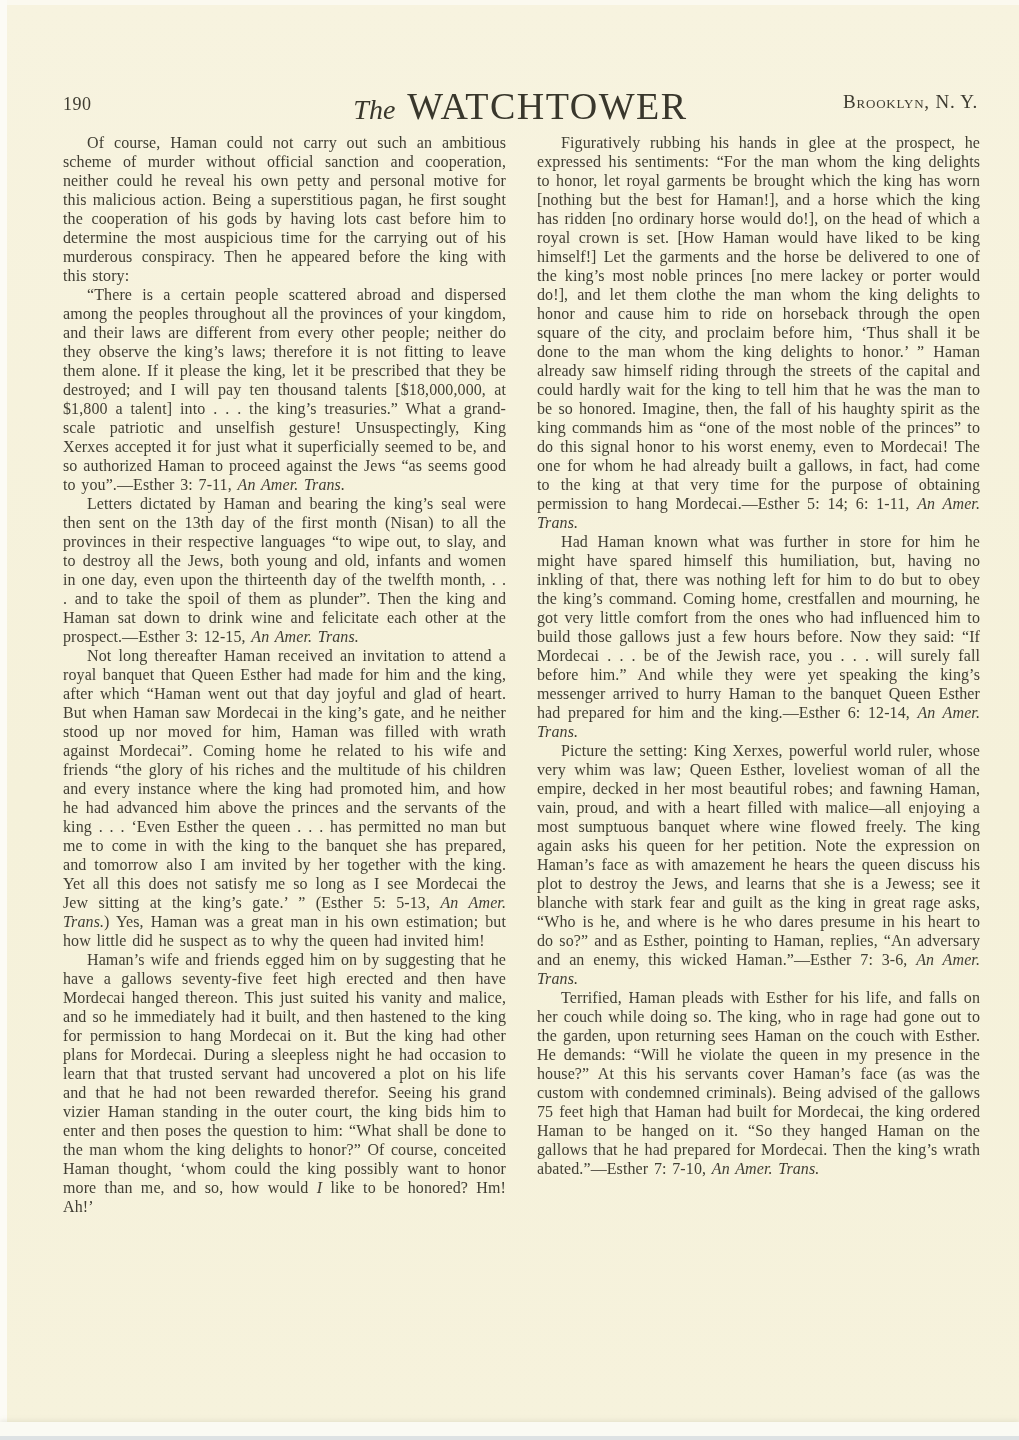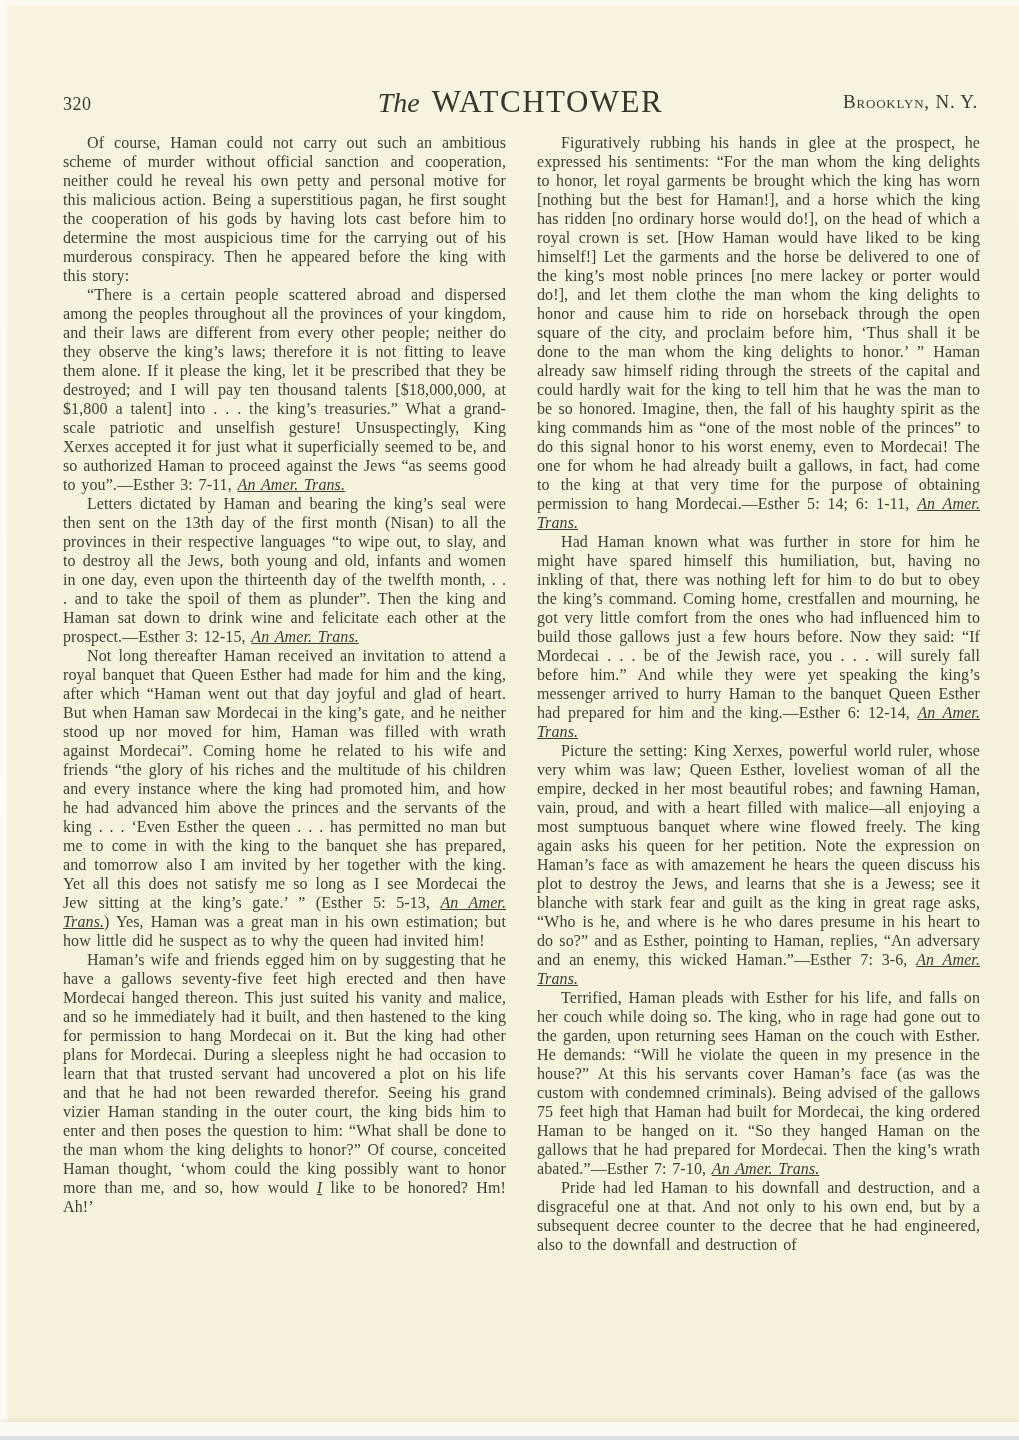--- a/index.html
+++ b/index.html
@@ -52,21 +52,21 @@
     white-space: nowrap;
     color: #39372c;
   }
   .masthead .the {
     font-style: italic;
     font-size: 28px;
     letter-spacing: 0px;
     margin-right: 12px;
   }
   .masthead .wt {
-    font-size: 31px;
+    font-size: 38px;
     letter-spacing: 1.5px;
     text-align: center;
   }
   .location {
     position: absolute;
     right: 0;
     top: 7px;
     font-variant: small-caps;
     font-size: 19px;
     letter-spacing: 0.8px;
@@ -89,46 +89,44 @@
     text-indent: 24px;
     text-align: justify;
     font-size: 16px;
     line-height: 19px;
     word-spacing: 1.6px;
     letter-spacing: 0.1px;
     color: #403e33;
   }
   .ital {
     font-style: italic;
-    text-decoration: underline;
   }
 </style>
 </head>
 <body>
 
 <div class="page">
   <div class="edge-top"></div>
   <div class="edge-left"></div>
   <div class="edge-bottom"></div>
 
   <header class="header">
-    <span class="pageno">320</span>
+    <span class="pageno">190</span>
     <span class="masthead"><span class="the">The</span><span class="wt">WATCHTOWER</span></span>
     <span class="location">Brooklyn, N. Y.</span>
   </header>
 
   <main class="body">
     <div class="col">
         <p class="para"><span>Of course, Haman could not carry out such an ambitious scheme of murder without official sanction and cooperation, neither could he reveal his own petty and personal motive for this malicious action. Being a superstitious pagan, he first sought the cooperation of his gods by having lots cast before him to determine the most auspicious time for the carrying out of his murderous conspiracy. Then he appeared before the king with this story:</span></p>
         <p class="para"><span>“There is a certain people scattered abroad and dispersed among the peoples throughout all the provinces of your kingdom, and their laws are different from every other people; neither do they observe the king’s laws; therefore it is not fitting to leave them alone. If it please the king, let it be prescribed that they be destroyed; and I will pay ten thousand talents [$18,000,000, at $1,800 a talent] into . . . the king’s treasuries.” What a grand-scale patriotic and unselfish gesture! Unsuspectingly, King Xerxes accepted it for just what it superficially seemed to be, and so authorized Haman to proceed against the Jews “as seems good to you”.—Esther 3: 7-11, </span><span class="ital">An Amer. Trans.</span></p>
         <p class="para"><span>Letters dictated by Haman and bearing the king’s seal were then sent on the 13th day of the first month (Nisan) to all the provinces in their respective languages “to wipe out, to slay, and to destroy all the Jews, both young and old, infants and women in one day, even upon the thirteenth day of the twelfth month, . . . and to take the spoil of them as plunder”. Then the king and Haman sat down to drink wine and felicitate each other at the prospect.—Esther 3: 12-15, </span><span class="ital">An Amer. Trans.</span></p>
         <p class="para"><span>Not long thereafter Haman received an invitation to attend a royal banquet that Queen Esther had made for him and the king, after which “Haman went out that day joyful and glad of heart. But when Haman saw Mordecai in the king’s gate, and he neither stood up nor moved for him, Haman was filled with wrath against Mordecai”. Coming home he related to his wife and friends “the glory of his riches and the multitude of his children and every instance where the king had promoted him, and how he had advanced him above the princes and the servants of the king . . . ‘Even Esther the queen . . . has permitted no man but me to come in with the king to the banquet she has prepared, and tomorrow also I am invited by her together with the king. Yet all this does not satisfy me so long as I see Mordecai the Jew sitting at the king’s gate.’ ” (Esther 5: 5-13, </span><span class="ital">An Amer. Trans.</span><span>) Yes, Haman was a great man in his own estimation; but how little did he suspect as to why the queen had invited him!</span></p>
         <p class="para"><span>Haman’s wife and friends egged him on by suggesting that he have a gallows seventy-five feet high erected and then have Mordecai hanged thereon. This just suited his vanity and malice, and so he immediately had it built, and then hastened to the king for permission to hang Mordecai on it. But the king had other plans for Mordecai. During a sleepless night he had occasion to learn that that trusted servant had uncovered a plot on his life and that he had not been rewarded therefor. Seeing his grand vizier Haman standing in the outer court, the king bids him to enter and then poses the question to him: “What shall be done to the man whom the king delights to honor?” Of course, conceited Haman thought, ‘whom could the king possibly want to honor more than me, and so, how would </span><span class="ital">I</span><span> like to be honored? Hm! Ah!’</span></p>
       </div>
     <div class="col">
         <p class="para"><span>Figuratively rubbing his hands in glee at the prospect, he expressed his sentiments: “For the man whom the king delights to honor, let royal garments be brought which the king has worn [nothing but the best for Haman!], and a horse which the king has ridden [no ordinary horse would do!], on the head of which a royal crown is set. [How Haman would have liked to be king himself!] Let the garments and the horse be delivered to one of the king’s most noble princes [no mere lackey or porter would do!], and let them clothe the man whom the king delights to honor and cause him to ride on horseback through the open square of the city, and proclaim before him, ‘Thus shall it be done to the man whom the king delights to honor.’ ” Haman already saw himself riding through the streets of the capital and could hardly wait for the king to tell him that he was the man to be so honored. Imagine, then, the fall of his haughty spirit as the king commands him as “one of the most noble of the princes” to do this signal honor to his worst enemy, even to Mordecai! The one for whom he had already built a gallows, in fact, had come to the king at that very time for the purpose of obtaining permission to hang Mordecai.—Esther 5: 14; 6: 1-11, </span><span class="ital">An Amer. Trans.</span></p>
         <p class="para"><span>Had Haman known what was further in store for him he might have spared himself this humiliation, but, having no inkling of that, there was nothing left for him to do but to obey the king’s command. Coming home, crestfallen and mourning, he got very little comfort from the ones who had influenced him to build those gallows just a few hours before. Now they said: “If Mordecai . . . be of the Jewish race, you . . . will surely fall before him.” And while they were yet speaking the king’s messenger arrived to hurry Haman to the banquet Queen Esther had prepared for him and the king.—Esther 6: 12-14, </span><span class="ital">An Amer. Trans.</span></p>
         <p class="para"><span>Picture the setting: King Xerxes, powerful world ruler, whose very whim was law; Queen Esther, loveliest woman of all the empire, decked in her most beautiful robes; and fawning Haman, vain, proud, and with a heart filled with malice—all enjoying a most sumptuous banquet where wine flowed freely. The king again asks his queen for her petition. Note the expression on Haman’s face as with amazement he hears the queen discuss his plot to destroy the Jews, and learns that she is a Jewess; see it blanche with stark fear and guilt as the king in great rage asks, “Who is he, and where is he who dares presume in his heart to do so?” and as Esther, pointing to Haman, replies, “An adversary and an enemy, this wicked Haman.”—Esther 7: 3-6, </span><span class="ital">An Amer. Trans.</span></p>
         <p class="para"><span>Terrified, Haman pleads with Esther for his life, and falls on her couch while doing so. The king, who in rage had gone out to the garden, upon returning sees Haman on the couch with Esther. He demands: “Will he violate the queen in my presence in the house?” At this his servants cover Haman’s face (as was the custom with condemned criminals). Being advised of the gallows 75 feet high that Haman had built for Mordecai, the king ordered Haman to be hanged on it. “So they hanged Haman on the gallows that he had prepared for Mordecai. Then the king’s wrath abated.”—Esther 7: 7-10, </span><span class="ital">An Amer. Trans.</span></p>
-        <p class="para"><span>Pride had led Haman to his downfall and destruction, and a disgraceful one at that. And not only to his own end, but by a subsequent decree counter to the decree that he had engineered, also to the downfall and destruction of</span></p>
       </div>
   </main>
 </div>
 
 </body></html>

